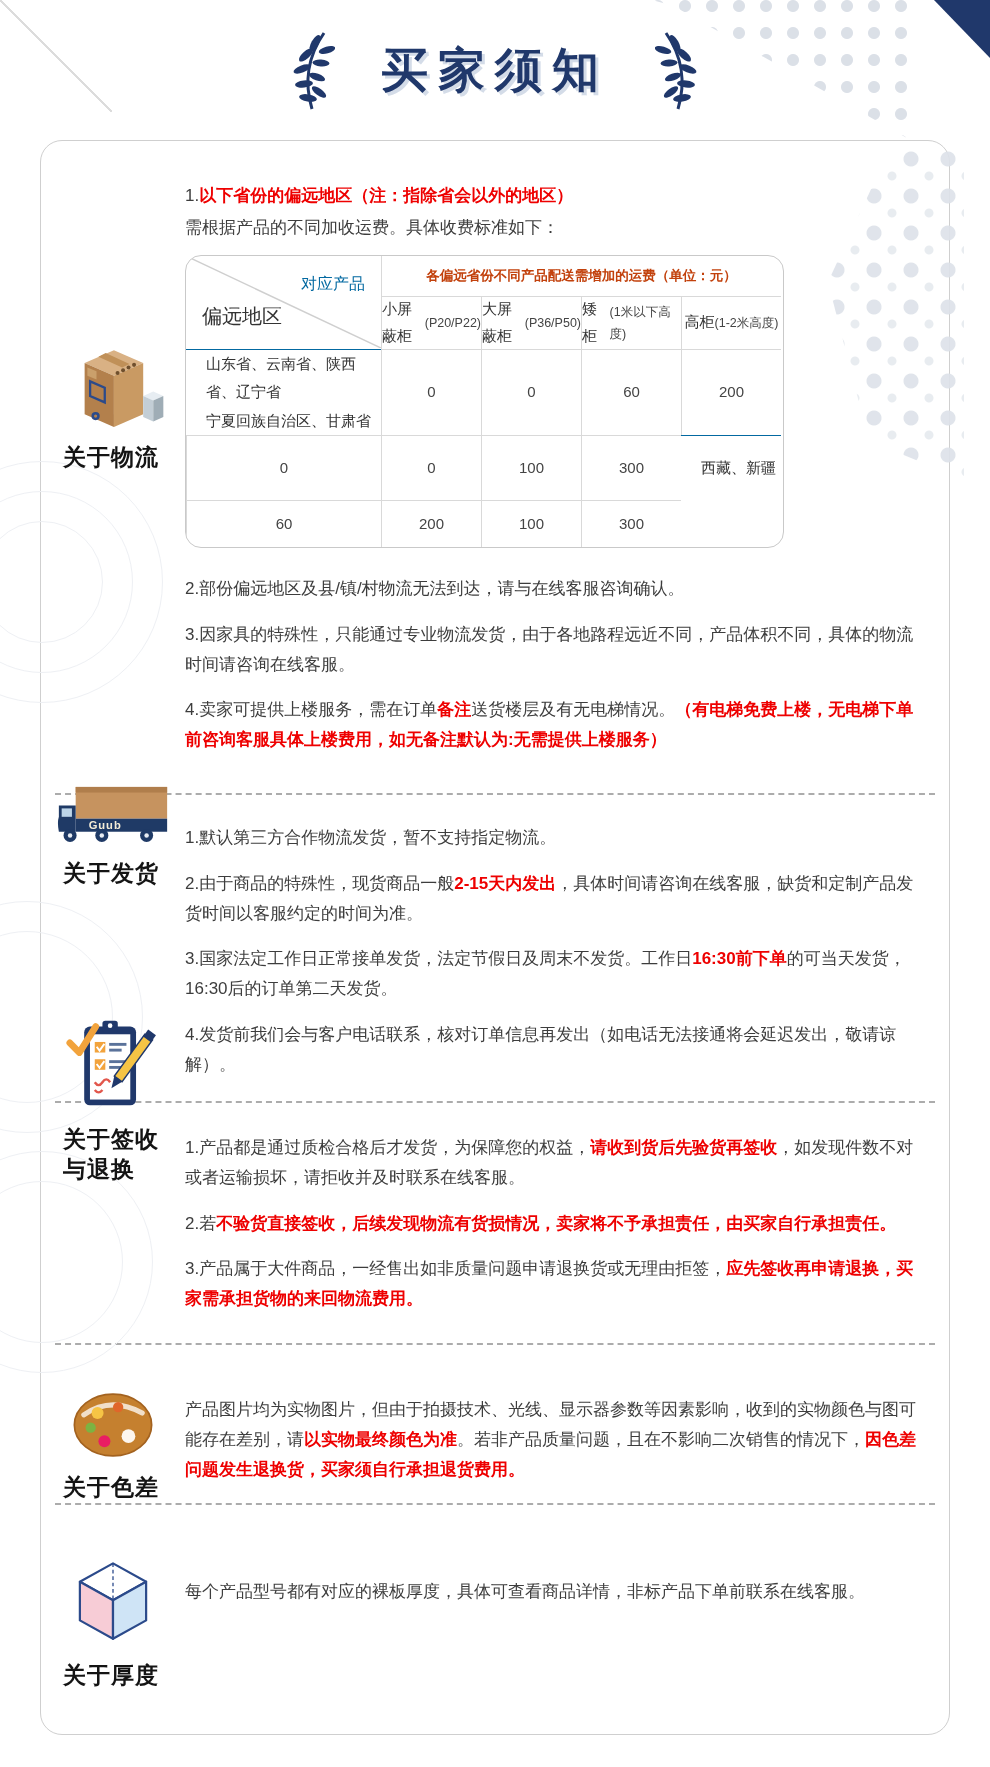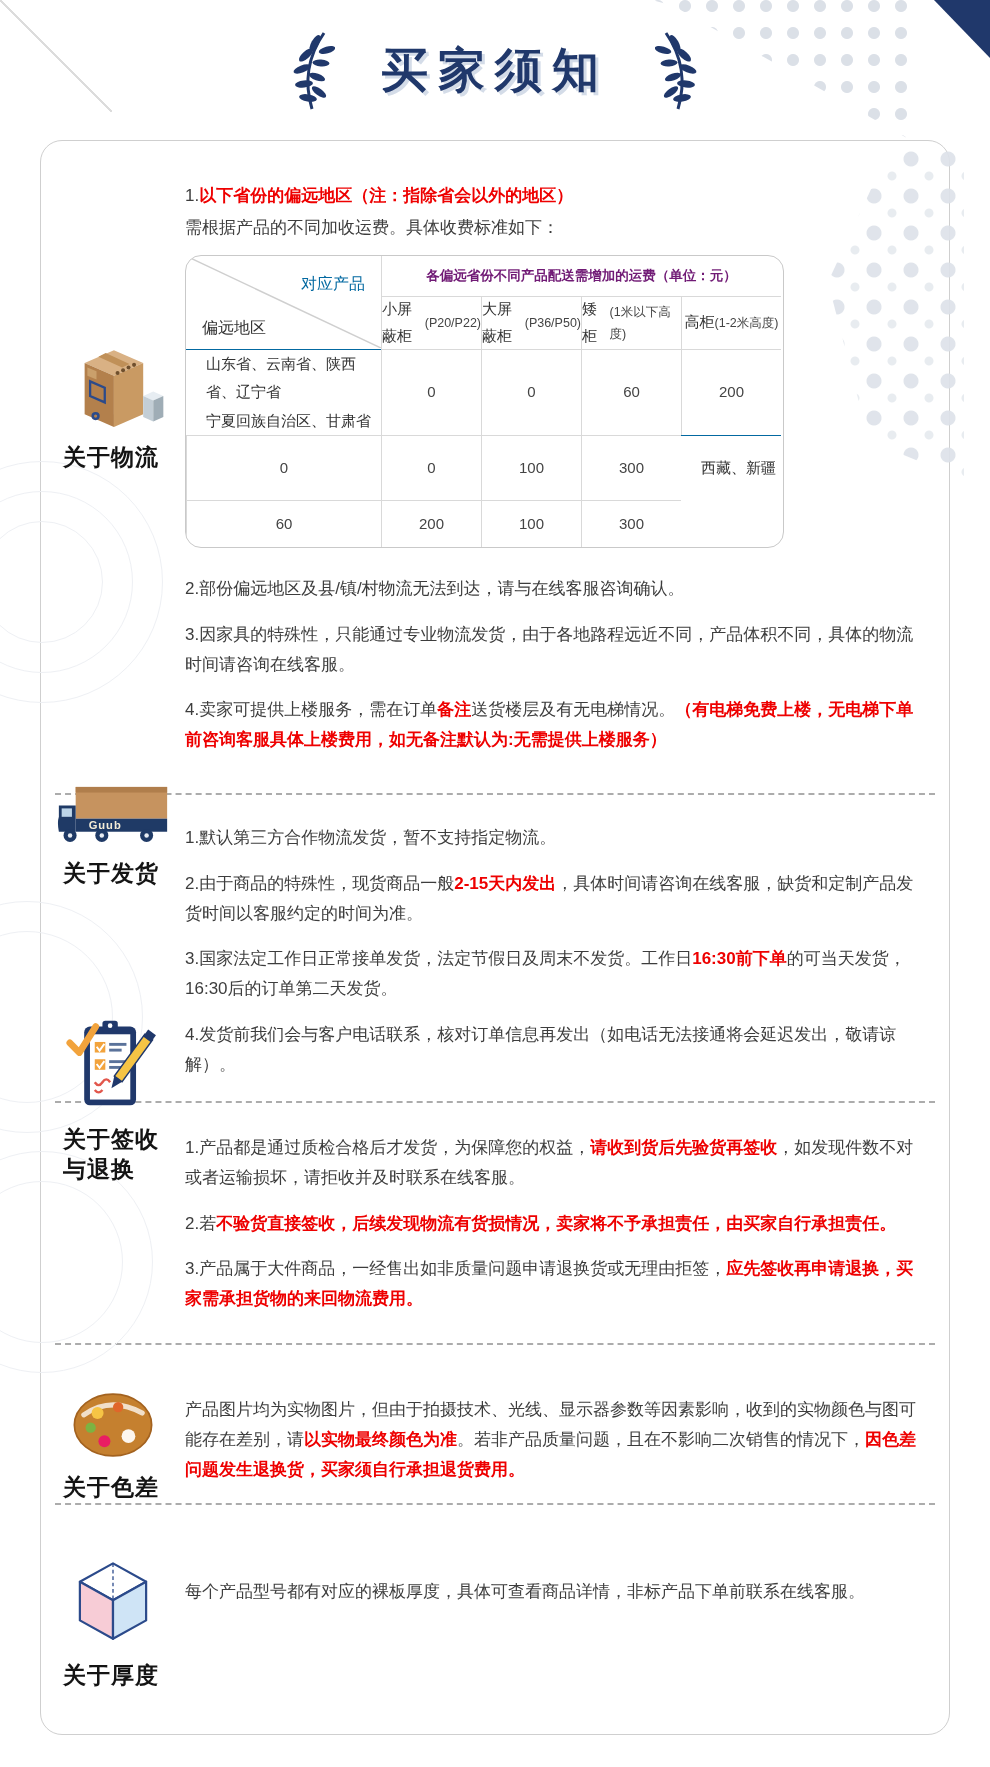--- a/index.html
+++ b/index.html
@@ -46,23 +46,23 @@
   .s-color{height:158px;}     .s-color .sec-left{margin-top:44px;}      .s-color .sec-body{padding-top:50px;}
   .s-thick{height:222px;}     .s-thick .sec-left{margin-top:50px;}      .s-thick .sec-body{padding-top:72px;}
 
   
   .fee-table{width:597px;margin:12px 0 26px 0;border:1px solid #c9c9c9;border-radius:16px;overflow:hidden;
     display:grid;grid-template-columns:195px repeat(4,100px);background:#fff;}
   .cell{position:relative;}
   .corner{grid-column:1;grid-row:1/3;height:92px;}
   .corner svg{position:absolute;inset:0;width:100%;height:100%;}
   .corner-top{position:absolute;top:14px;right:16px;font-size:16px;color:#0369a1;}
-  .corner-bottom{position:absolute;bottom:6px;left:16px;font-size:16px;color:#333;}
+  .corner-bottom{position:absolute;bottom:14px;left:16px;font-size:20px;color:#333;}
   .redhead{grid-column:2/6;grid-row:1;height:40px;display:flex;align-items:center;justify-content:center;
-    color:#701a75;font-weight:700;font-size:13.5px;border-left:1px solid #d9d9d9;border-bottom:1px solid #d9d9d9;}
+    color:#c2410c;font-weight:700;font-size:13.5px;border-left:1px solid #d9d9d9;border-bottom:1px solid #d9d9d9;}
   .colhead{grid-row:2;height:52px;display:flex;flex-direction:row;align-items:center;justify-content:center;
     border-left:1px solid #d9d9d9;}
   .colhead .nm{font-size:15px;color:#333;}
   .colhead .sub{font-size:12.5px;color:#444;margin-top:2px;}
   .region{border-top:1px solid #0369a1;display:flex;align-items:center;padding-left:20px;
     font-size:15px;color:#333;line-height:1.9;white-space:pre-line;min-height:64px;}
   .val{border-top:1px solid #d9d9d9;border-left:1px solid #d9d9d9;display:flex;align-items:center;
     justify-content:center;font-size:15px;color:#444;min-height:64px;}
   .short{min-height:46px;}
 </style>

